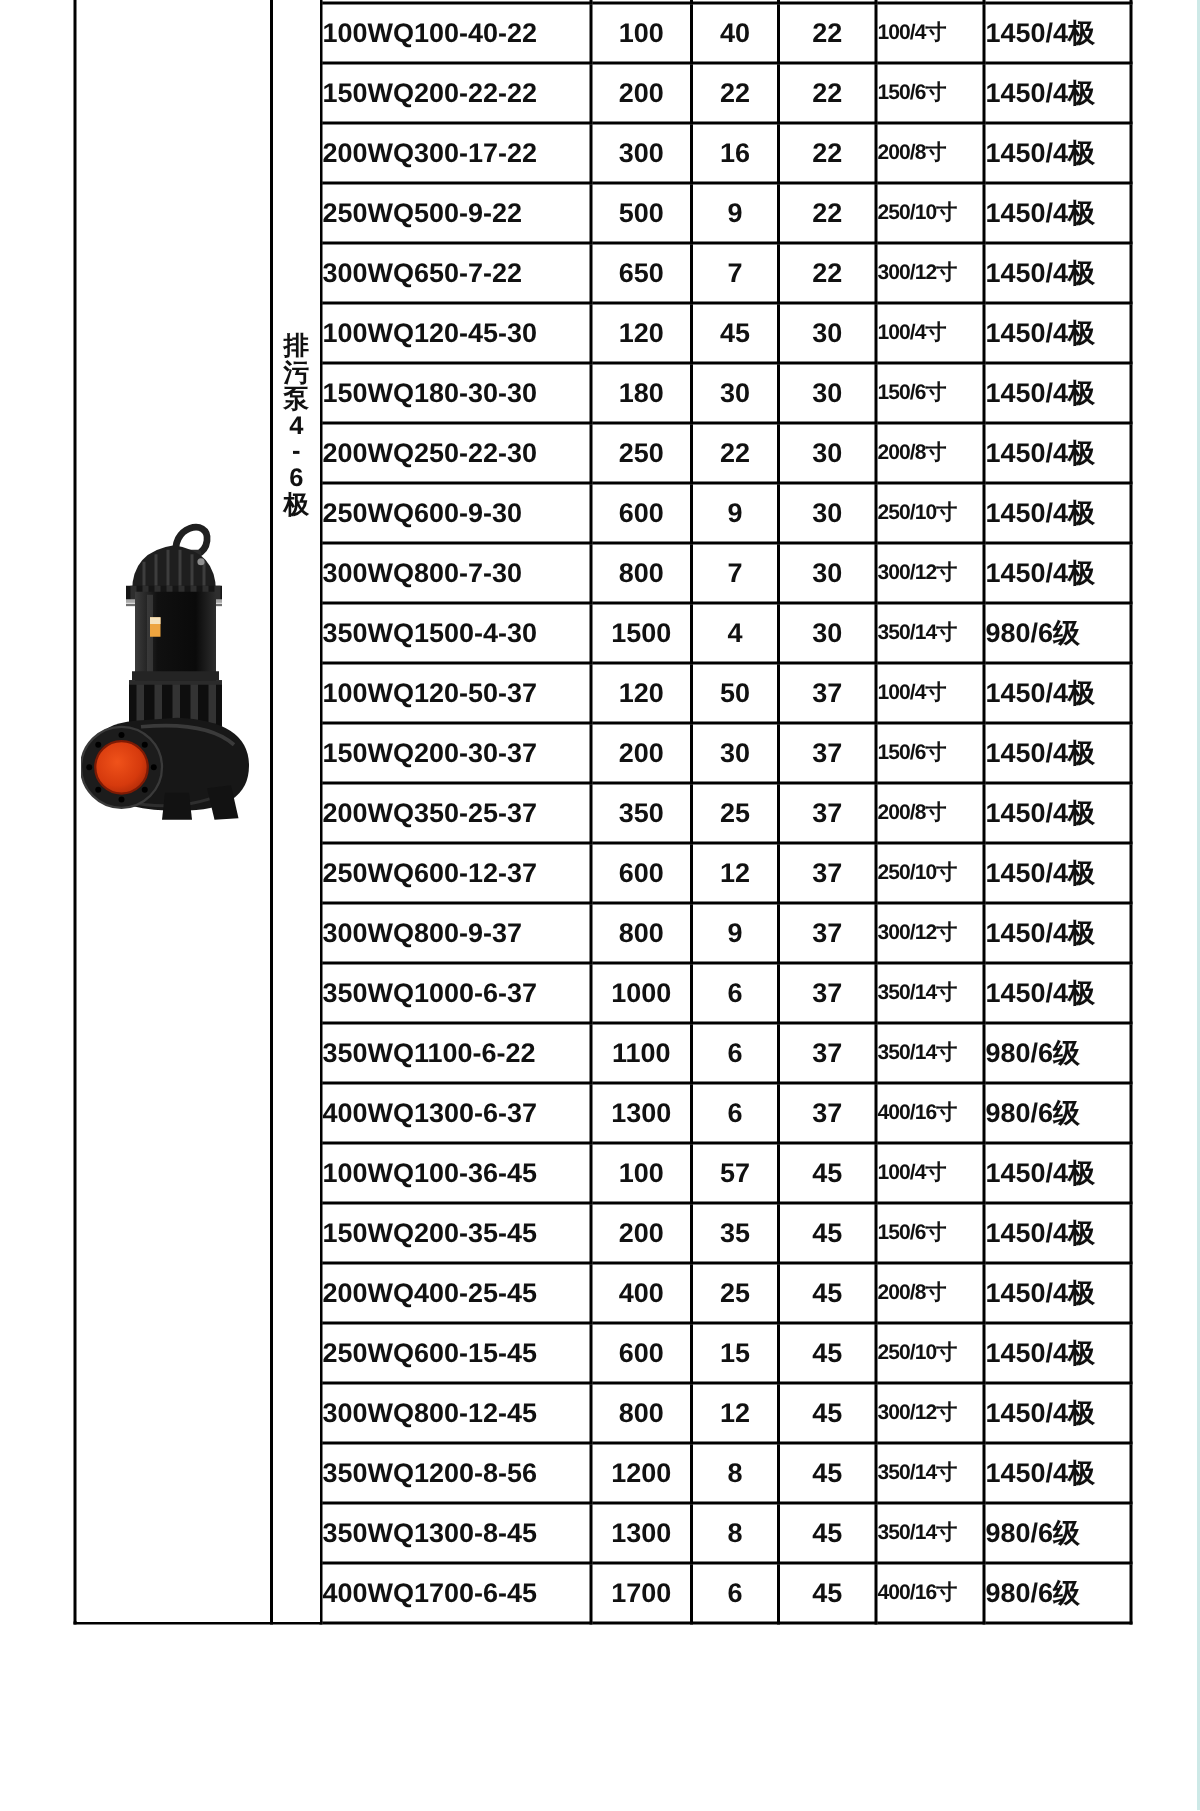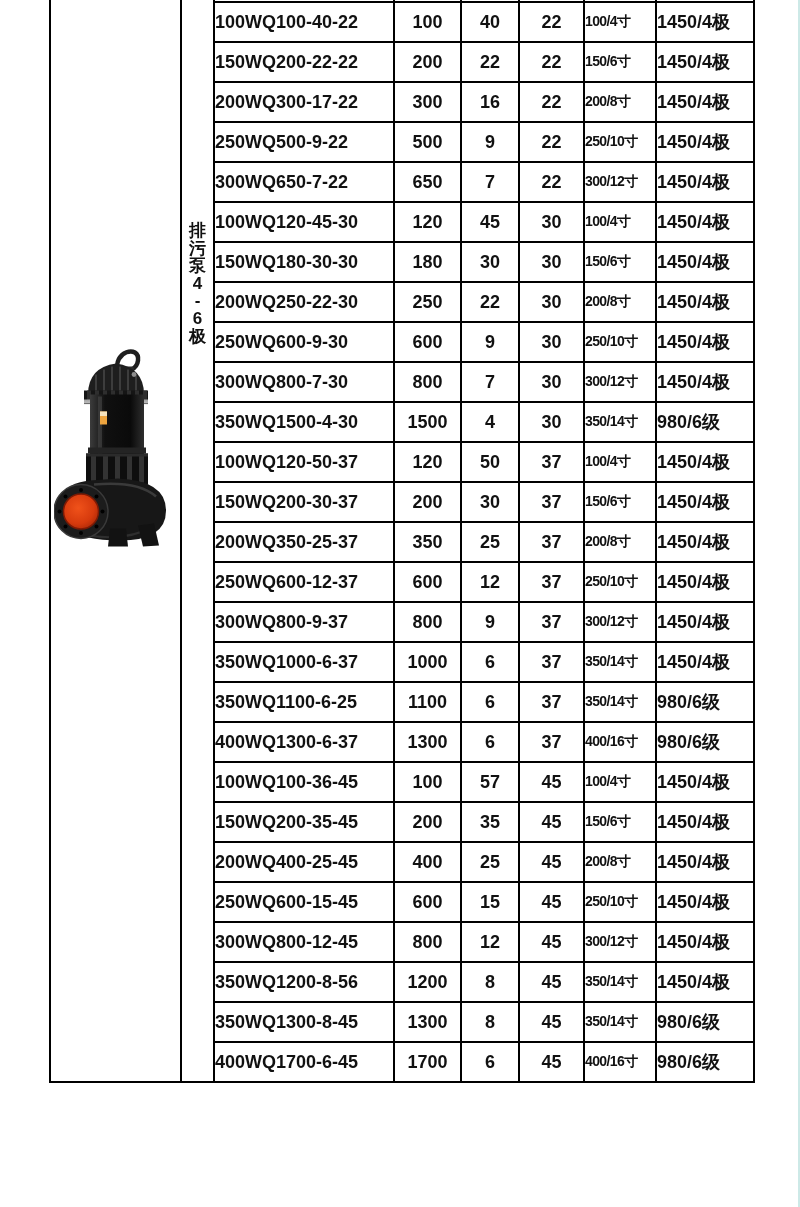--- a/index.html
+++ b/index.html
@@ -288,21 +288,21 @@
         </tr>
         <tr class="datarow">
           <td class="c-model">350WQ1000-6-37</td>
           <td class="c-num">1000</td>
           <td class="c-num">6</td>
           <td class="c-num">37</td>
           <td class="c-outlet">350/14寸</td>
           <td class="c-speed">1450/4极</td>
         </tr>
         <tr class="datarow">
-          <td class="c-model">350WQ1100-6-25</td>
+          <td class="c-model">350WQ1100-6-22</td>
           <td class="c-num">1100</td>
           <td class="c-num">6</td>
           <td class="c-num">37</td>
           <td class="c-outlet">350/14寸</td>
           <td class="c-speed">980/6级</td>
         </tr>
         <tr class="datarow">
           <td class="c-model">400WQ1300-6-37</td>
           <td class="c-num">1300</td>
           <td class="c-num">6</td>

